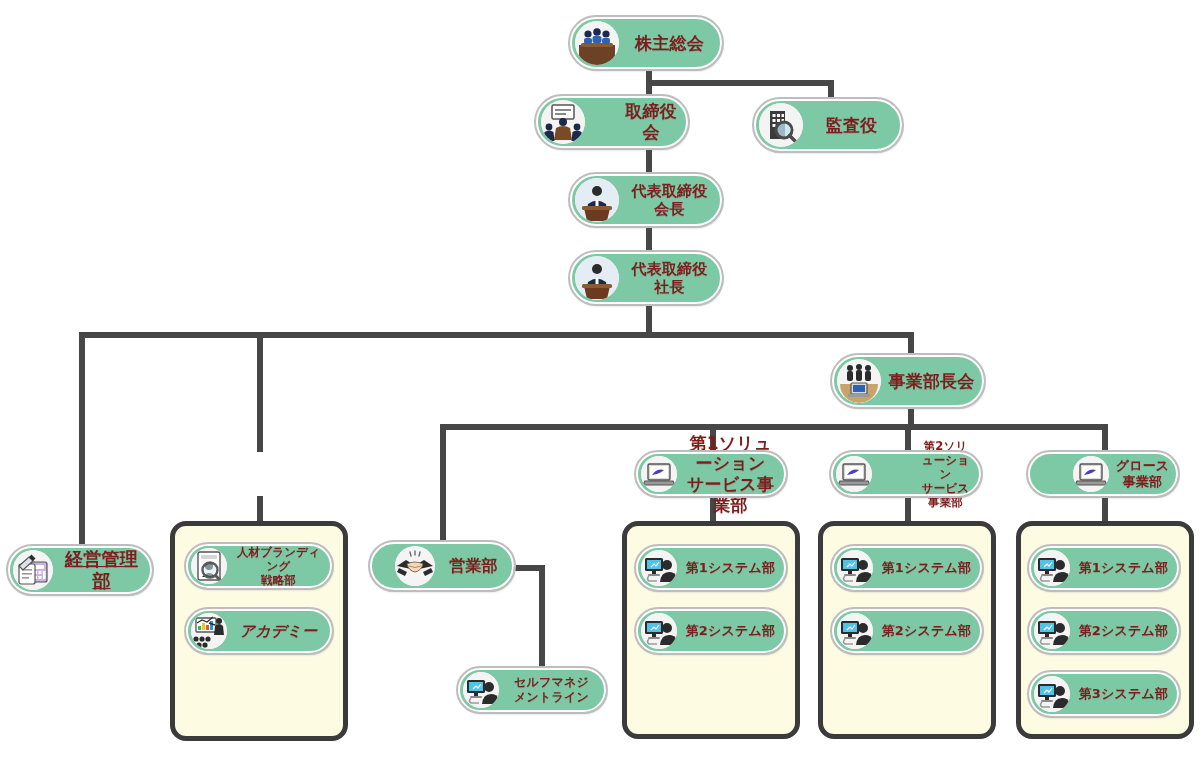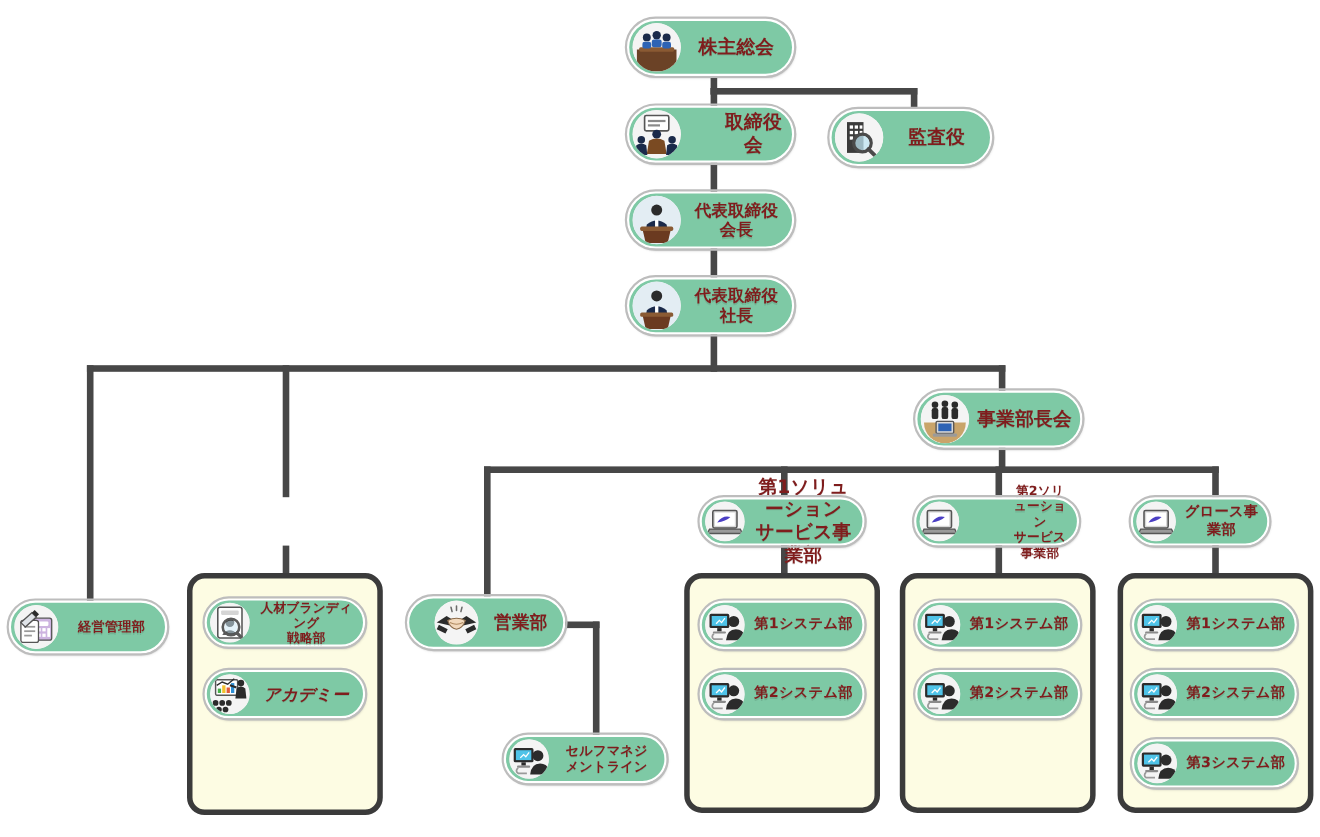--- a/index.html
+++ b/index.html
@@ -150,21 +150,21 @@
           <circle cx="22" cy="11" r="3.8"></circle>
             <rect x="17.5" y="15" width="9" height="7" rx="2" fill="#2d63b5"></rect>
           <circle cx="31" cy="13" r="3.6"></circle>
             <rect x="27" y="17" width="8" height="6" rx="2" fill="#2d63b5"></rect>
         </g>
       </svg>
     </span>
     <span class="lbl big">株主総会</span>
   </div>
 
-  <div class="node sz-lg" style="left:570px;top:96px;width:152px;gap:31px;">
+  <div class="node sz-lg" style="left:536px;top:96px;width:152px;gap:31px;">
     <span class="ico">
       <svg width="44" height="44" viewBox="0 0 44 44">
         <circle cx="22" cy="22" r="22" fill="#f4f4f4"></circle>
         <rect x="11" y="5" width="22" height="14" rx="1.5" fill="#ffffff" stroke="#555" stroke-width="1.5"></rect>
         <rect x="14" y="9" width="16" height="2" fill="#8a8a8a"></rect>
           <rect x="14" y="13" width="11" height="2" fill="#8a8a8a"></rect>
         <circle cx="22" cy="22" r="4" fill="#1b2a4a"></circle>
         <path d="M15 28 q7 -4 14 0 l2 12 h-18 z" fill="#7a4a22"></path>
         <g fill="#1b2a4a">
           <circle cx="8" cy="27" r="3.4"></circle>
@@ -264,21 +264,21 @@
         <rect x="6" y="14" width="16" height="20" rx="2" fill="#ffffff" stroke="#555" stroke-width="1.2"></rect>
         <g fill="#9a9a9a">
             <rect x="9" y="19" width="10" height="1.6"></rect>
             <rect x="9" y="23" width="10" height="1.6"></rect>
             <rect x="9" y="27" width="7" height="1.6"></rect>
           </g>
         <path d="M6 16 l10 -9 l4 4 l-10 9 z" fill="#dfe3e8" stroke="#555" stroke-width="1.2"></path>
         <path d="M16 7 l4 4 l2.5 -2.5 l-4 -4 z" fill="#2b2b2b"></path>
       </svg>
     </span>
-    <span class="lbl" style="font-size:12px;">経営管理部</span>
+    <span class="lbl" style="font-size:18px;text-decoration:underline;">経営管理部</span>
   </div>
 
 
   <div class="node sz-sm" style="left:186px;top:544px;width:146px;">
     <span class="ico">
       <svg width="36" height="36" viewBox="0 0 36 36">
         <circle cx="18" cy="18" r="18" fill="#f4f4f4"></circle>
         <rect x="7" y="4" width="22" height="28" rx="2" fill="#ffffff" stroke="#555" stroke-width="1.4"></rect>
         <rect x="10" y="7" width="16" height="4" rx="1" fill="#d5d5d5"></rect>
         <circle cx="18" cy="18" r="4" fill="#2b2b2b"></circle>
@@ -376,21 +376,21 @@
         <rect x="7" y="8" width="22" height="16" rx="1.5" fill="#d8d8d8" stroke="#555" stroke-width="1.4"></rect>
         <rect x="9" y="10" width="18" height="12" fill="#ffffff"></rect>
         <path d="M11 19 q5 -7 12 -5 q-4 4 -12 5 z" fill="#4b3fc4"></path>
         <path d="M4 25 h28 l2 4 h-32 z" fill="#9a9a9a" stroke="#555" stroke-width="1.2"></path>
       </svg>
     </span>
     <span class="lbl" style="font-size:11.5px;margin-left:40px;">第2ソリューション
 サービス事業部</span>
   </div>
 
-  <div class="node sz-sm" style="left:1028px;top:452px;width:126px;">
+  <div class="node sz-sm" style="left:1028px;top:452px;width:150px;padding-left:40px;">
     <span class="ico">
       <svg width="36" height="36" viewBox="0 0 36 36">
         <circle cx="18" cy="18" r="18" fill="#f4f4f4"></circle>
         <rect x="7" y="8" width="22" height="16" rx="1.5" fill="#d8d8d8" stroke="#555" stroke-width="1.4"></rect>
         <rect x="9" y="10" width="18" height="12" fill="#ffffff"></rect>
         <path d="M11 19 q5 -7 12 -5 q-4 4 -12 5 z" fill="#4b3fc4"></path>
         <path d="M4 25 h28 l2 4 h-32 z" fill="#9a9a9a" stroke="#555" stroke-width="1.2"></path>
       </svg>
     </span>
     <span class="lbl" style="font-size:13px;">グロース事業部</span>

